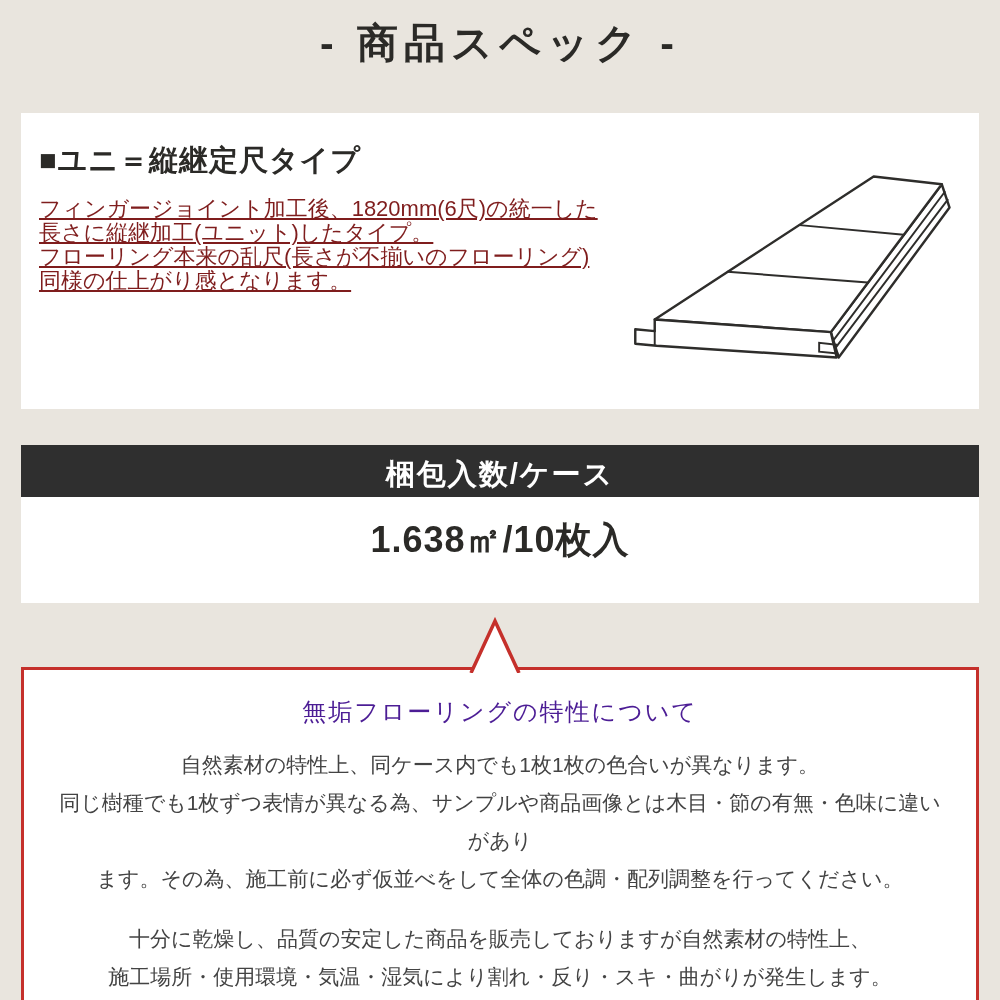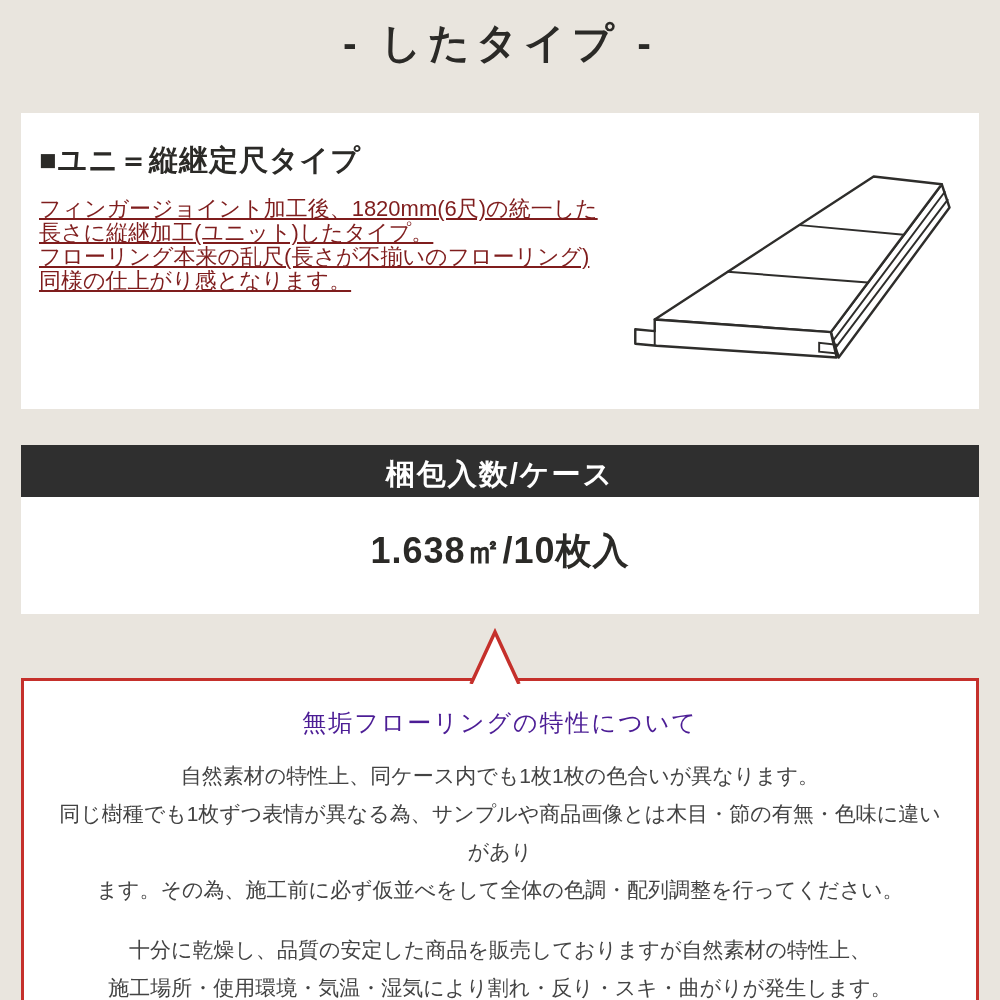--- a/index.html
+++ b/index.html
@@ -66,21 +66,21 @@
     letter-spacing: 2px;
     height: 52px;
     line-height: 58px;
   }
   .package-value {
     background: #ffffff;
     text-align: center;
     font-size: 36px;
     font-weight: bold;
     color: #2b2a27;
-    padding: 30px 0 38px;
+    padding: 19px 0 38px;
     letter-spacing: 1px;
   }
   
   .notice-card {
     position: relative;
     margin: 64px 21px 20px;
     background: #ffffff;
     border: 3px solid #c5302b;
     padding: 22px 28px 24px;
     text-align: center;
@@ -106,21 +106,21 @@
     color: #434343;
     white-space: pre-line;
   }
   .notice-p:last-child { margin-bottom: 0; }
 </style>
 </head>
 <body>
 
 <div class="page">
 
-  <h1 class="page-title">- したタイプ -</h1>
+  <h1 class="page-title">- 商品スペック -</h1>
 
   <section class="card spec-card">
     <div class="spec-text">
       <h2 class="spec-heading">■ユニ＝縦継定尺タイプ</h2>
       <p class="spec-desc">フィンガージョイント加工後、1820mm(6尺)の統一した
 長さに縦継加工(ユニット)したタイプ。
 フローリング本来の乱尺(長さが不揃いのフローリング)
 同様の仕上がり感となります。</p>
     </div>
     <div class="spec-illustration">

